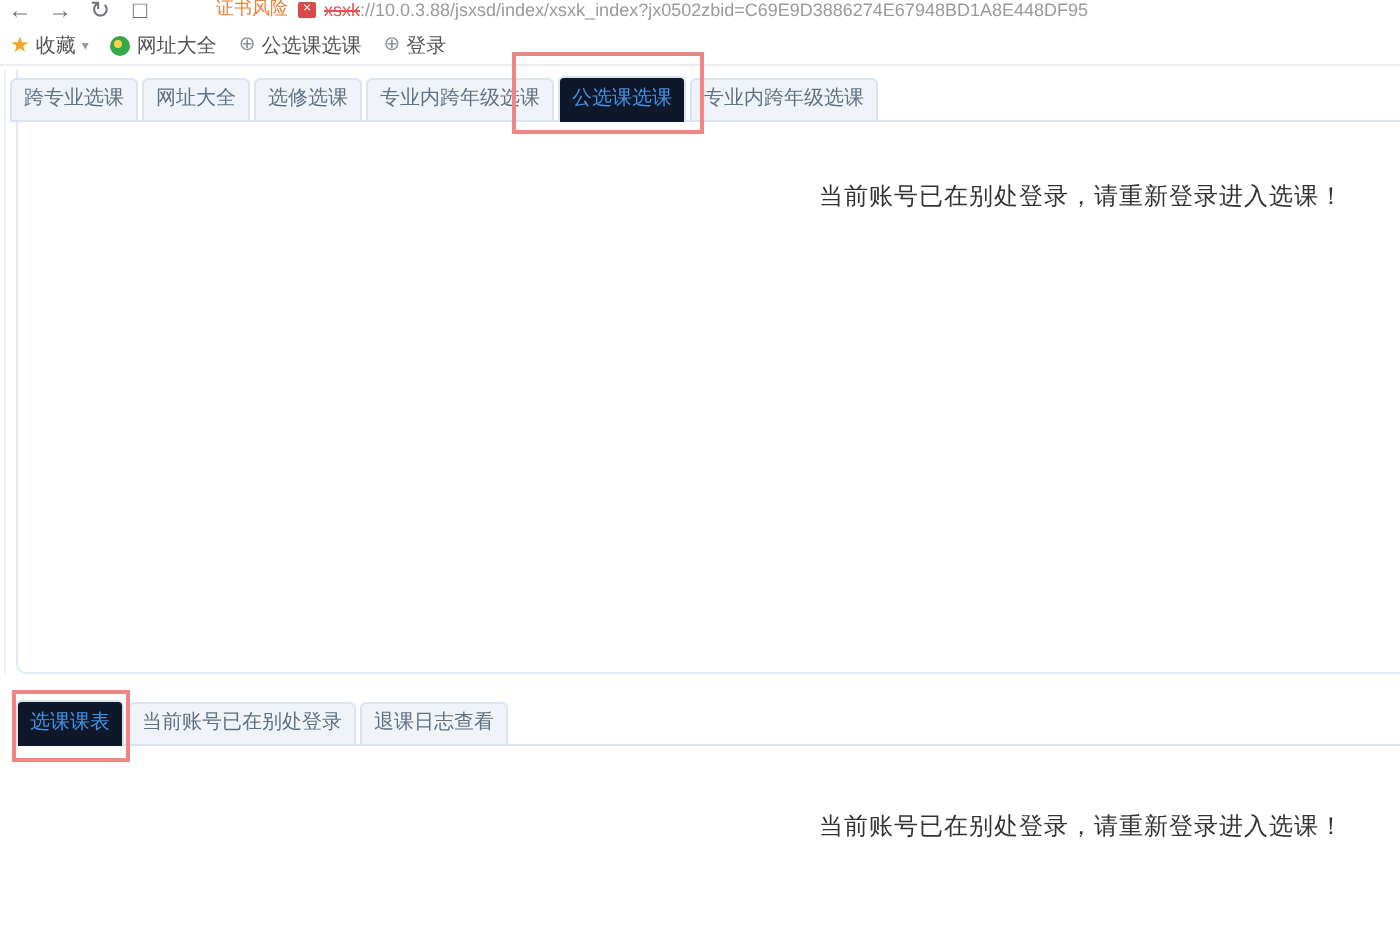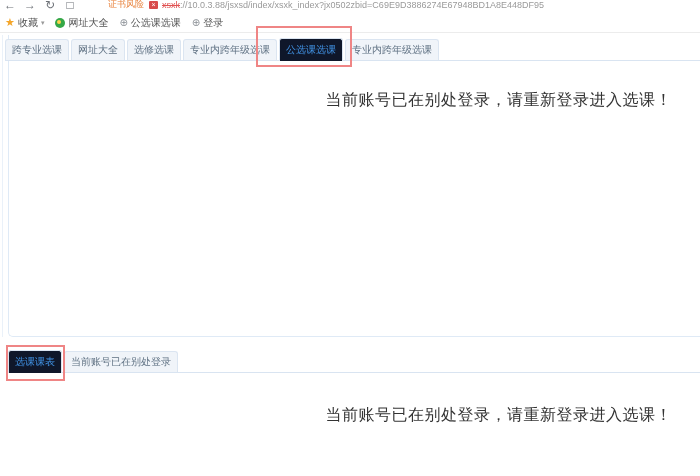--- a/index.html
+++ b/index.html
@@ -66,21 +66,21 @@
     margin-bottom:-1px;z-index:2;
   }
   
   .anno{
     position:absolute;border:2px solid #ef8585;pointer-events:none;z-index:5;
   }
   .anno-top{left:-24px;right:-10px;top:-13px;bottom:-6px;}
   .anno-bottom{left:-3px;right:-4px;top:-6px;bottom:-8px;}
   
   .msg{
-    position:absolute;right:28px;font-size:16px;color:#333;letter-spacing:0.5px;
+    position:absolute;right:28px;font-size:12px;color:#333;letter-spacing:0.5px;
   }
   .msg-top{top:58px;}
   .msg-bottom{top:64px;}
 </style>
 </head>
 <body>
 
 <div class="nav-row">
   <span class="navi">←</span>
   <span class="navi">→</span>
@@ -133,16 +133,17 @@
   <div class="msg msg-top">当前账号已在别处登录，请重新登录进入选课！</div>
 </div>
 
 <div class="bottom-section">
   <div class="tabbar tabbar-bottom">
     <div class="tab active">
       <span>选课课表</span>
       <div class="anno anno-bottom"></div>
     </div>
     <div class="tab">当前账号已在别处登录</div>
+    <div class="tab">退课日志查看</div>
   </div>
 
   <div class="msg msg-bottom">当前账号已在别处登录，请重新登录进入选课！</div>
 </div>
 
 </body></html>

